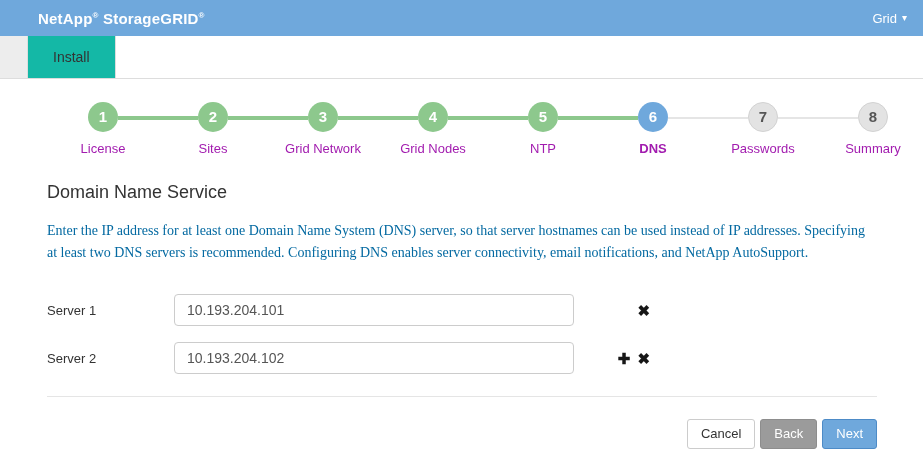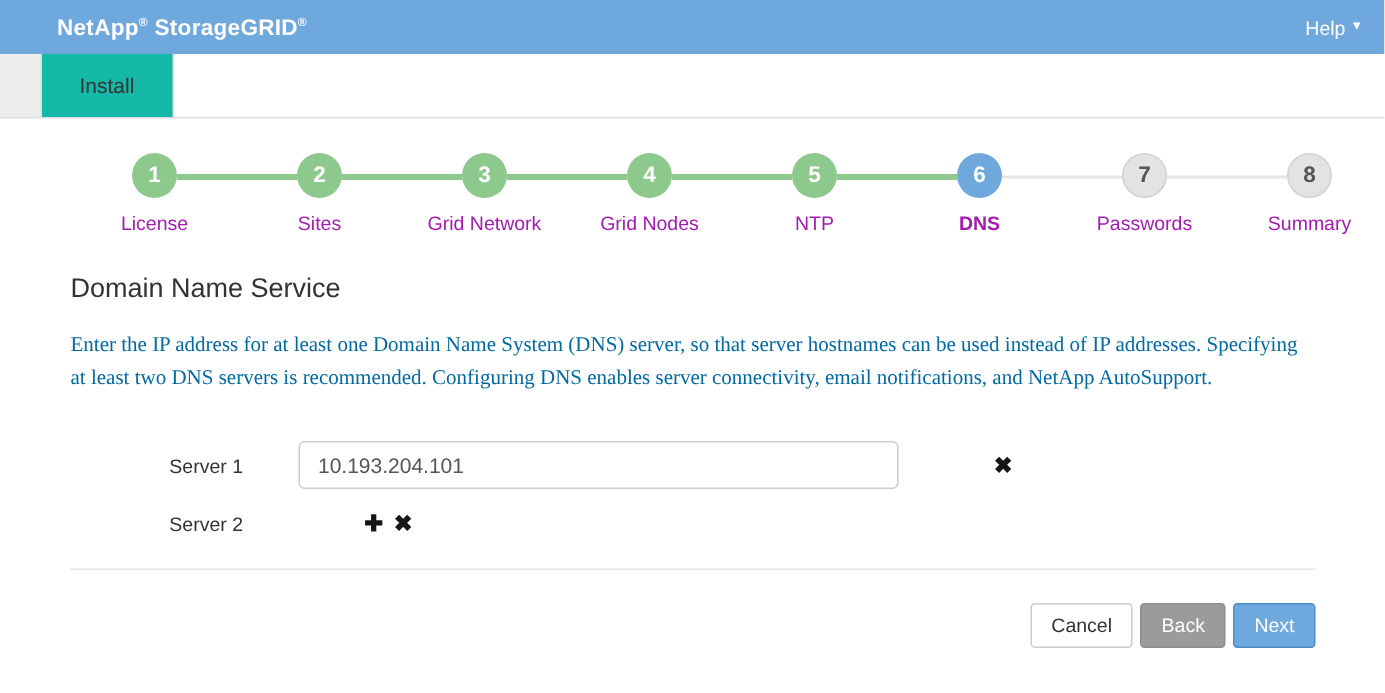--- a/index.html
+++ b/index.html
@@ -47,21 +47,21 @@
   .pending  .step-circle { background: #e3e3e3; color: #555; border: 1px solid #d2d2d2; line-height: 28px; }
   .step-label { margin-top: 9px; font-size: 13px; color: #a21caf; }
   .current .step-label { font-weight: bold; }
   
   .content { margin: 26px 46px 0 47px; }
   .page-title { font-size: 18px; font-weight: 400; color: #333; margin: 0 0 17px 0; }
   .page-desc { font-size: 14px; line-height: 22px; color: #0369a1; margin: 0; max-width: 832px; font-family: Liberation Serif, serif; }
   
   .dns-form { margin-top: 30px; }
   .form-row { display: flex; align-items: center; margin-bottom: 16px; }
-  .form-label { width: 115px; text-align: right; margin-right: 37px; font-size: 13px; color: #333; }
+  .form-label { width: 115px; margin-right: 12px; font-size: 13px; color: #333; }
   .ip-input {
     width: 400px; height: 32px; padding: 6px 12px;
     font-size: 14px; color: #555; font-family: "Liberation Sans", sans-serif;
     border: 1px solid #ccc; border-radius: 4px; outline: none;
   }
   .icon-cell {
     display: flex; gap: 7px; margin-left: 28px; width: 48px;
     justify-content: flex-end; align-items: center;
   }
   .row-icon { font-size: 15px; font-weight: bold; color: #161616; cursor: pointer; line-height: 1; }
@@ -76,21 +76,21 @@
   .btn-cancel { background: #fff; border: 1px solid #ccc; color: #333; }
   .btn-back   { background: #9b9b9b; border: 1px solid #8d8d8d; color: #fff; }
   .btn-next   { background: #6fa8dc; border: 1px solid #4d8bc7; color: #fff; }
 </style>
 </head>
 <body>
 
 <div class="app-header">
   <div class="brand"><span>NetApp</span><sup>®</sup> <span>StorageGRID</span><sup>®</sup></div>
   <div class="help-menu">
-    <span>Help</span>
+    <span>Grid</span>
     <span class="help-caret">▾</span>
   </div>
 </div>
 
 <div class="tabbar">
   <div class="tabbar-lead"></div>
   <div class="tab-active">
     <span>Install</span>
   </div>
 </div>
@@ -138,20 +138,21 @@
     <div class="form-row">
       <div class="form-label">Server 1</div>
       <input class="ip-input" type="text" value="10.193.204.101" style="">
       <div class="icon-cell">
         <span class="row-icon icon-spacer">✚</span>
         <span class="row-icon">✖</span>
       </div>
     </div>
     <div class="form-row">
       <div class="form-label">Server 2</div>
+      <input class="ip-input" type="text" value="10.193.204.102" style="">
       <div class="icon-cell">
         <span class="row-icon">✚</span>
         <span class="row-icon">✖</span>
       </div>
     </div>
   </div>
 </div>
 
 <hr class="footer-rule">
 

